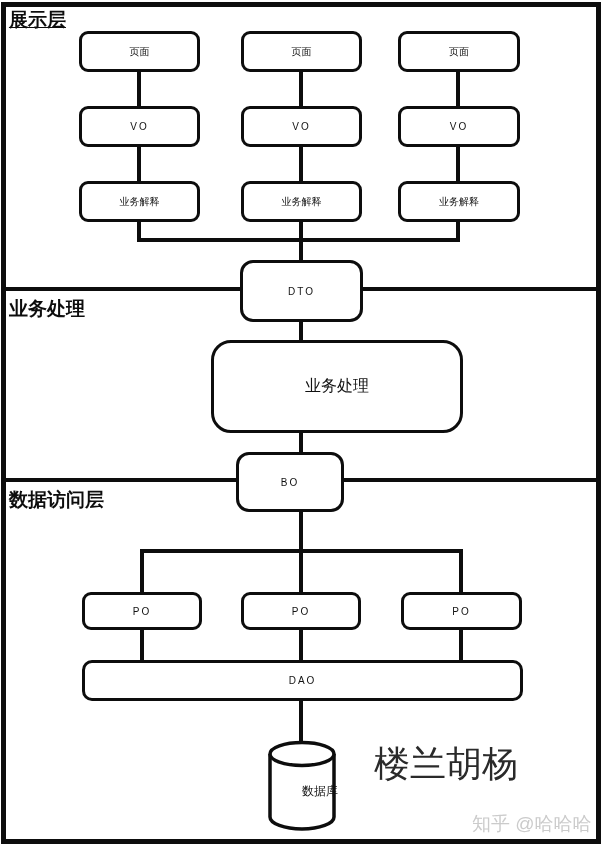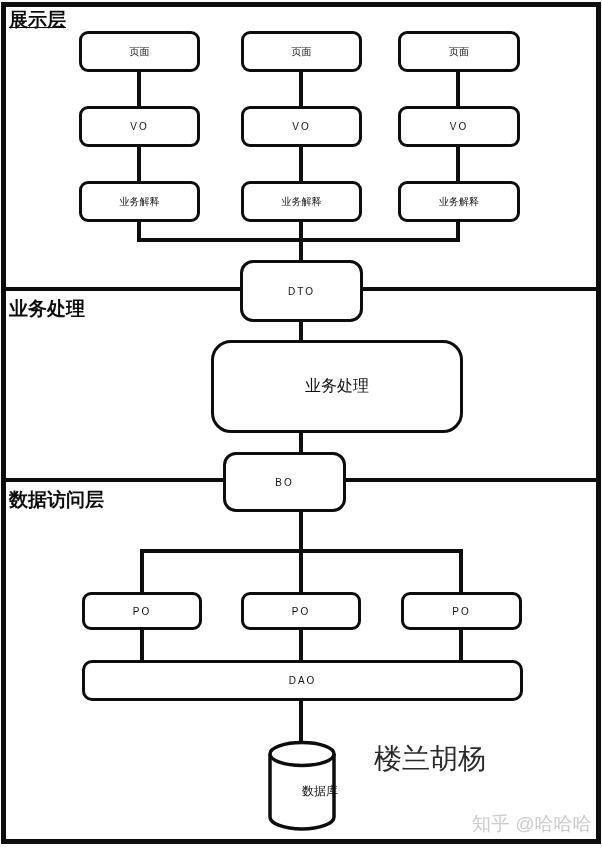--- a/index.html
+++ b/index.html
@@ -56,21 +56,21 @@
   .cyl-label {
     position: absolute;
     width: 72px;
     text-align: right;
     font-size: 12px;
     color: #111111;
     z-index: 3;
   }
   .author-text {
     position: absolute;
-    font-size: 28px;
+    font-size: 36px;
     color: #2a2a2a;
     z-index: 3;
     white-space: nowrap;
   }
   .watermark {
     position: absolute;
     font-size: 19px;
     color: #cbcbcb;
     z-index: 3;
     white-space: nowrap;
@@ -125,21 +125,21 @@
   <div class="node en" style="left:398px; top:106px; width:122px; height:41px;">VO</div>
 
   <div class="node" style="left:79px; top:181px; width:121px; height:41px;">业务解释</div>
   <div class="node" style="left:241px; top:181px; width:121px; height:41px;">业务解释</div>
   <div class="node" style="left:398px; top:181px; width:122px; height:41px;">业务解释</div>
 
   <div class="node en big-radius" style="left:240px; top:260px; width:123px; height:62px;">DTO</div>
 
   <div class="node process" style="left:175px; top:340px; width:252px; height:93px;">业务处理</div>
 
-  <div class="node en big-radius" style="left:223px; top:452px; width:123px; height:60px;">BO</div>
+  <div class="node en big-radius" style="left:236px; top:452px; width:108px; height:60px;">BO</div>
 
   <div class="node en" style="left:82px; top:592px; width:120px; height:38px;">PO</div>
   <div class="node en" style="left:241px; top:592px; width:120px; height:38px;">PO</div>
   <div class="node en" style="left:401px; top:592px; width:121px; height:38px;">PO</div>
 
   <div class="node en" style="left:82px; top:660px; width:441px; height:41px; border-radius:10px;">DAO</div>
 
   <svg class="cyl" style="left:266px; top:740px;" width="72" height="92" viewBox="0 0 72 92">
     <path d="M 4 14 L 4 77 A 32 12 0 0 0 68 77 L 68 14" fill="#ffffff" stroke="#0d0d0d" stroke-width="3.5"></path>
     <ellipse cx="36" cy="14" rx="32" ry="11.5" fill="#ffffff" stroke="#0d0d0d" stroke-width="3.5"></ellipse>

